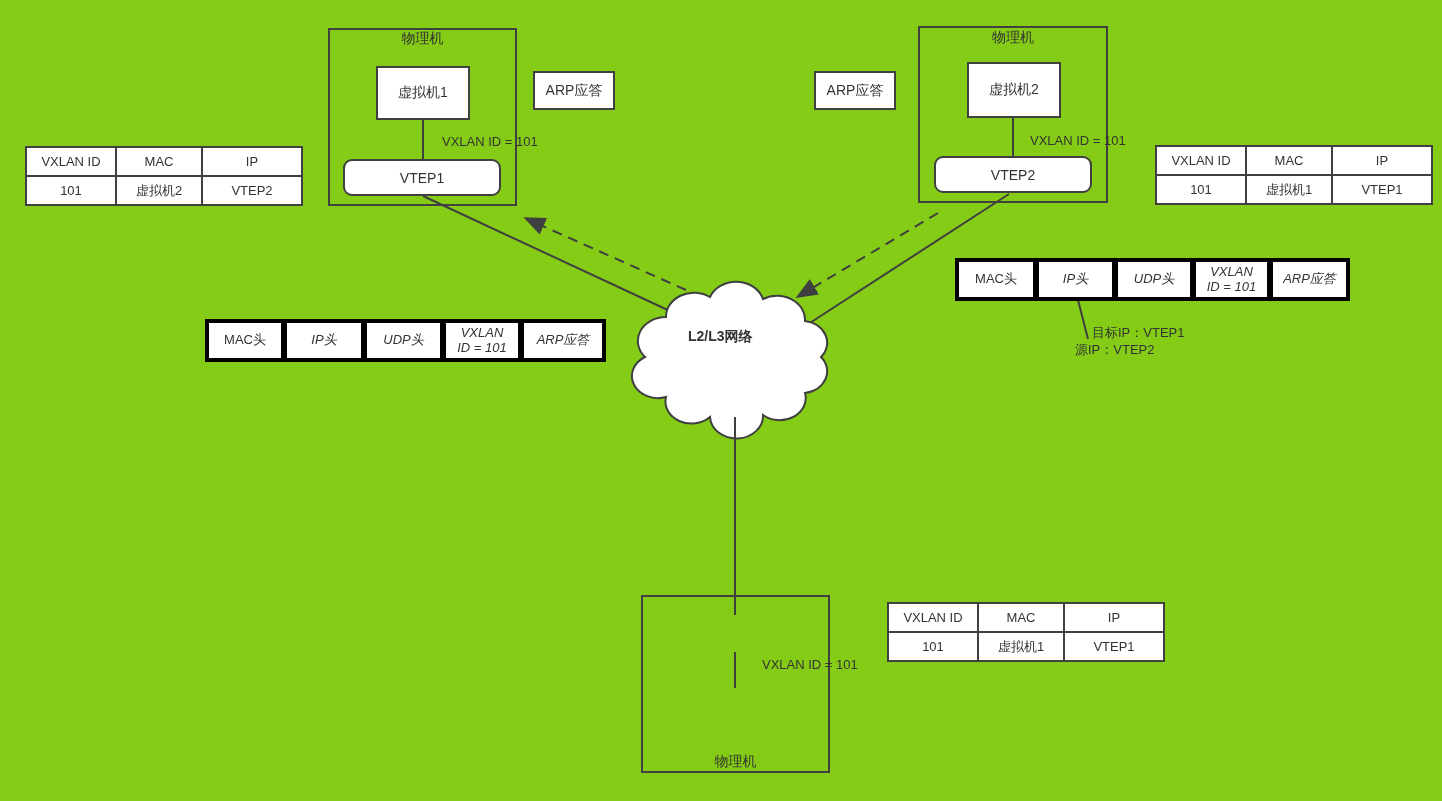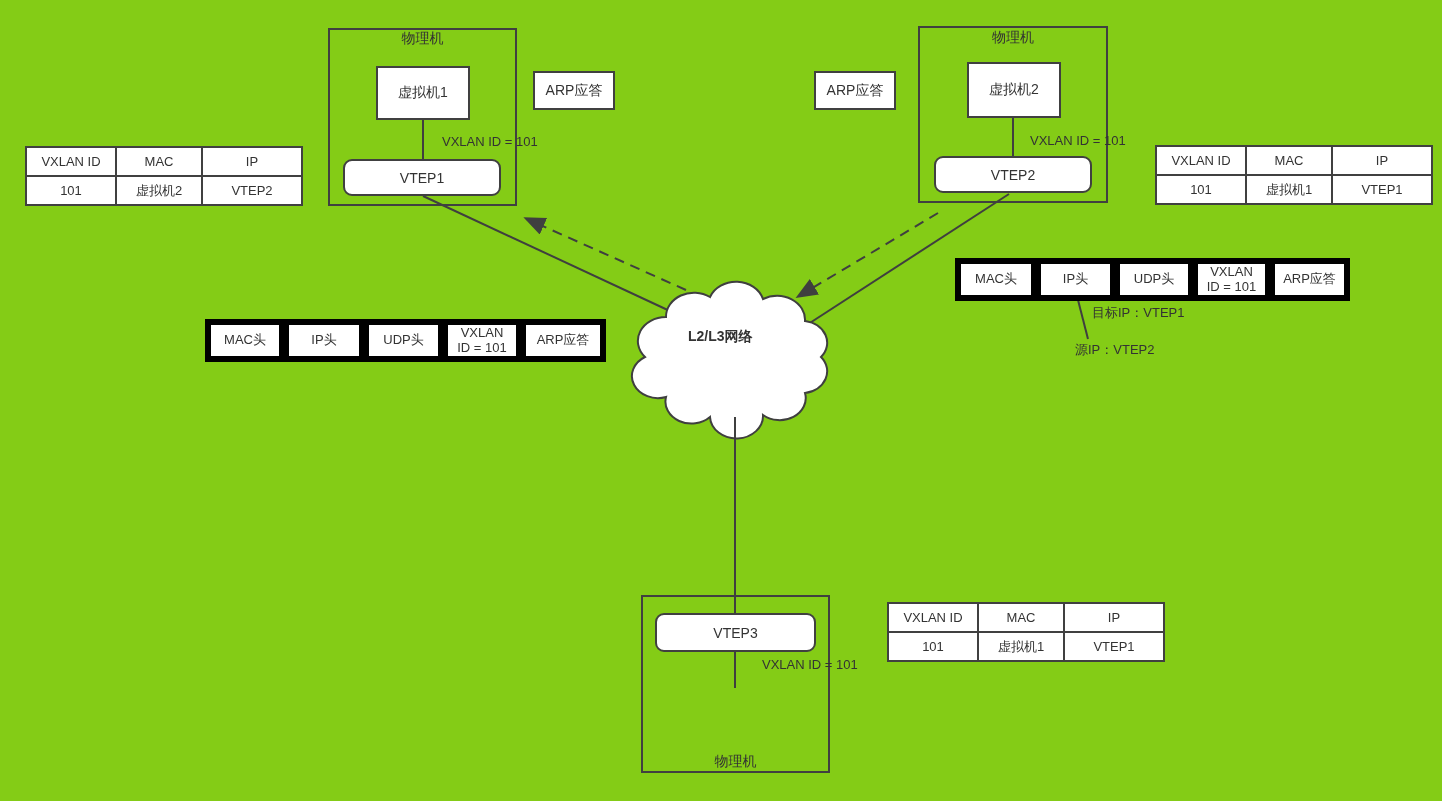--- a/index.html
+++ b/index.html
@@ -61,30 +61,30 @@
     color:#333333;
   }
   .cw1 { width:80px;margin-left:28px; } .cw2 { width:76px;margin-top:20px; } .cw3 { width:90px;border-radius:13px; }
 
   .packet {
     position:absolute;
     display:flex;
     background:#ffffff;
   }
   .packet .pcell {
-    border:6px solid #000000;
+    border:4px solid #000000;
     box-sizing:border-box;
     height:43px;
     display:flex; align-items:center; justify-content:center;
     font-size:13px;
     text-align:center;
     white-space:pre-line;
     line-height:1.15;
   }
-  .packet .pcell + .pcell { margin-left:-2px; }
+  .packet .pcell + .pcell { margin-left:-2px;font-style:italic; }
 
   .anno {
     position:absolute;
     font-size:13px;
     white-space:nowrap;
   }
 </style>
 </head>
 <body>
 
@@ -182,26 +182,25 @@
 
   <div class="packet" style="left:955px;top:258px;">
     <div class="pcell" style="width:82px;">MAC头</div>
     <div class="pcell" style="width:81px;">IP头</div>
     <div class="pcell" style="width:80px;">UDP头</div>
     <div class="pcell" style="width:79px;">VXLAN
 ID = 101</div>
     <div class="pcell" style="width:81px;">ARP应答</div>
   </div>
 
-  <div class="anno" style="left:1092px;top:304px;">目标IP：VTEP1</div>
+  <div class="anno" style="left:1092px;top:324px;">目标IP：VTEP1</div>
   <div class="anno" style="left:1075px;top:341px;">源IP：VTEP2</div>
 
   <div class="box" style="left:641px;top:595px;width:189px;height:178px;"></div>
   <div class="machine-title" style="left:641px;top:753px;width:189px;">物理机</div>
-  <div class="inner-box vtep" style="left:655px;top:613px;width:161px;height:39px;">VTEP3</div>
   <div class="floating-label" style="left:762px;top:657px;">VXLAN ID = 101</div>
 
   <table class="map-table" style="left:887px;top:602px;">
     <tbody>
         <tr>
       <td class="cw1">VXLAN ID</td>
       <td class="cw2">MAC</td>
       <td class="cw3">IP</td>
     </tr>
     <tr>

